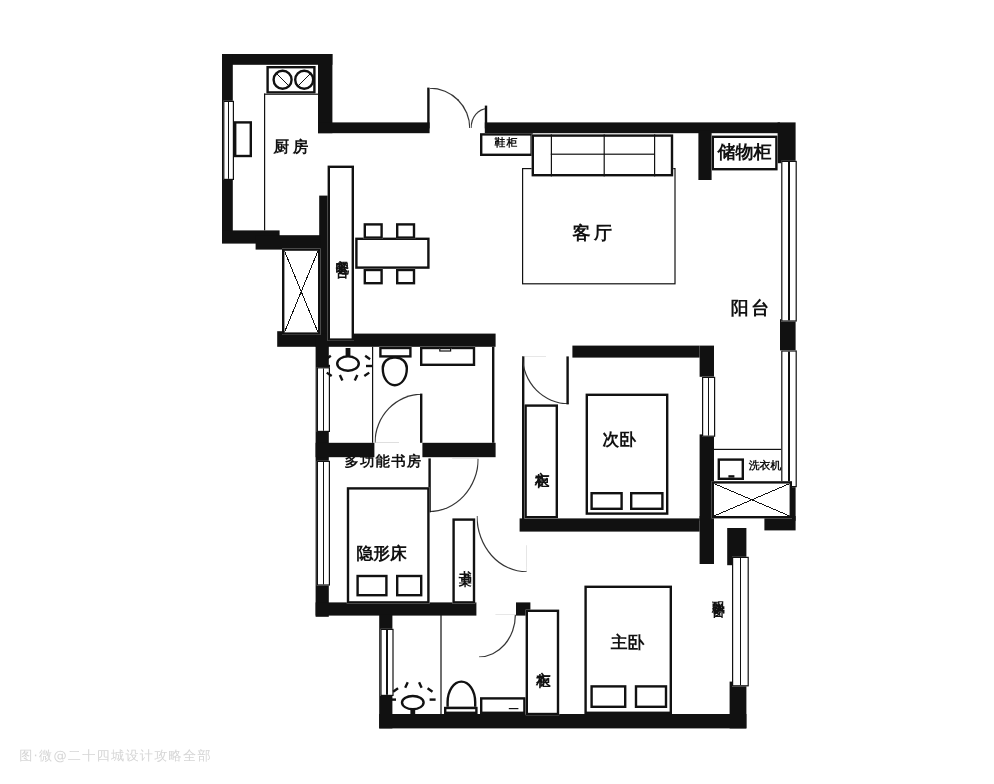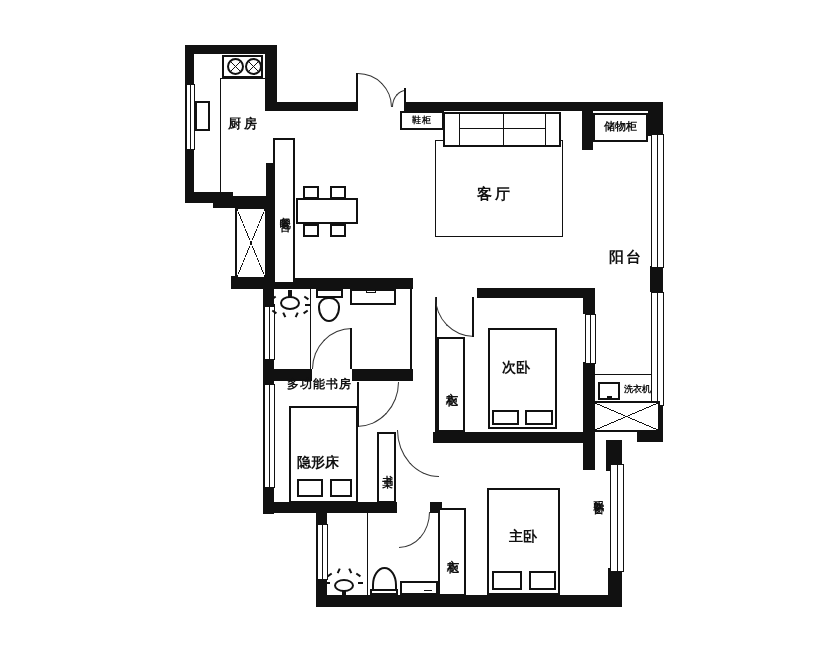--- a/index.html
+++ b/index.html
@@ -113,21 +113,21 @@
     <span class="lbl" style="position:static;font-size:9px;letter-spacing:1px">鞋柜</span>
   </div>
   <div class="thin" style="left:435px;top:140px;width:128px;height:97px"></div>
   <div class="furn" style="left:443px;top:112px;width:118px;height:35px"></div>
   <div class="line" style="left:459px;top:112px;width:1px;height:35px"></div>
   <div class="line" style="left:545px;top:112px;width:1px;height:35px"></div>
   <div class="line" style="left:503px;top:112px;width:1px;height:35px"></div>
   <div class="line" style="left:459px;top:128px;width:86px;height:1px"></div>
   <div class="lbl" style="left:477px;top:186px;font-size:15px;letter-spacing:3px">客厅</div>
   <div class="furn cfl" style="left:593px;top:113px;width:55px;height:29px">
-    <span class="lbl" style="position:static;font-size:11px">储物柜</span>
+    <span class="lbl" style="position:static;font-size:15px">储物柜</span>
   </div>
 
   <div class="lbl" style="left:609px;top:249px;font-size:15px;letter-spacing:2px">阳台</div>
   <div class="furn" style="left:598px;top:382px;width:22px;height:18px"></div>
   <div class="line" style="left:607px;top:396px;width:5px;height:2px"></div>
   <div class="lbl" style="left:624px;top:384px;font-size:9px">洗衣机</div>
   <div class="furn xfill" style="left:593px;top:401px;width:67px;height:31px"></div>
 
   <div class="line" style="left:288px;top:290px;width:4px;height:8px"></div>
   <div class="ellip" style="left:280px;top:296px;width:20px;height:14px"></div>
@@ -176,14 +176,15 @@
   <div class="ray" style="left:327px;top:574px;transform:rotate(-35deg)"></div>
   <div class="ray" style="left:336px;top:570px;transform:rotate(-65deg)"></div>
   <div class="ray" style="left:358px;top:582px"></div>
   <div class="ray" style="left:356px;top:574px;transform:rotate(35deg)"></div>
   <div class="ray" style="left:348px;top:570px;transform:rotate(65deg)"></div>
   <div class="furn" style="left:372px;top:567px;width:25px;height:24px;border-radius:50% 50% 0 0 / 75% 75% 0 0"></div>
   <div class="furn" style="left:370px;top:589px;width:28px;height:6px"></div>
   <div class="furn" style="left:400px;top:581px;width:38px;height:14px"></div>
   <div class="line" style="left:424px;top:590px;width:8px;height:1px"></div>
 
+  <div class="wm" style="left:16px;top:622px">图·微@二十四城设计攻略全部</div>
 
 </div>
 
 </body></html>

